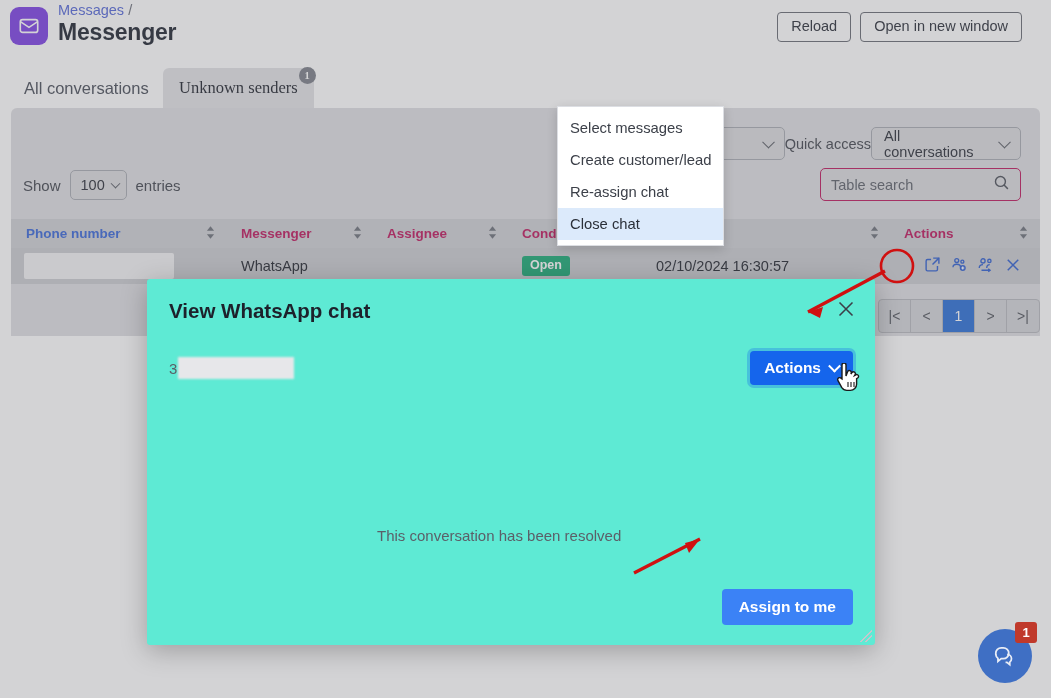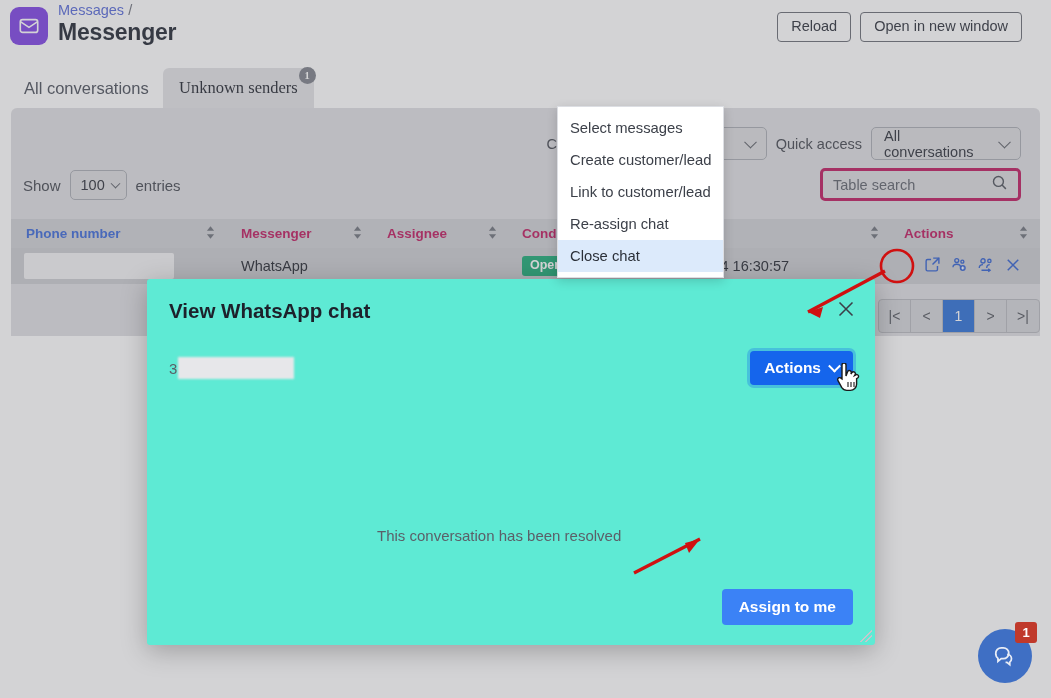--- a/index.html
+++ b/index.html
@@ -48,21 +48,21 @@
     background: #7b7f88; color: #fff; font-size: 10.5px; font-weight: bold;
     display: flex; align-items: center; justify-content: center;
     right: -2px; top: -1px;
   }
 
   
   .card {
     position: absolute; left: 11px; top: 108px; width: 1029px; height: 228px;
     background: #dfdfe2; border-radius: 6px 6px 0 0;
   }
-  .filters { position: absolute; right: 19px; top: 19px; display: flex; align-items: center; gap: 9px; }
+  .filters { position: absolute; right: 19px; top: 19px; display: flex; align-items: center; }
   .flabel { font-size: 14.5px; color: #42464f; }
   .select {
     position: relative; border: 1px solid #a8abb2; border-radius: 5px;
     background: #dcdcdf; height: 33px; display: flex; align-items: center;
     padding: 0 32px 0 12px; font-size: 14.5px; color: #2b2f38; cursor: pointer;
   }
   .select.w-cond { width: 150px; }
   .select.w-qa { width: 150px; }
   .chev {
     position: absolute; right: 11px; top: 50%; width: 9px; height: 9px;
@@ -70,21 +70,21 @@
     transform: translateY(-70%) rotate(45deg);
   }
 
   .showrow { position: absolute; left: 12px; top: 62px; display: flex; align-items: center; gap: 9px; }
   .showrow .txt { font-size: 15px; color: #42464f; }
   .select.small { height: 30px; width: 57px; padding: 0 20px 0 10px; font-size: 14.5px; }
   .select.small .chev { right: 7px; width: 7px; height: 7px; border-width: 1.4px; }
 
   .tsearch {
     position: absolute; right: 19px; top: 60px; width: 201px; height: 33px;
-    border: 3px solid #be185d; border-radius: 5px; background: #dcdcdf;
+    border: 1px solid #be185d; border-radius: 5px; background: #dcdcdf;
     display: flex; align-items: center; padding: 0 10px; cursor: text;
   }
   .tsearch .ph { font-size: 14.5px; color: #5e626b; flex: 1; }
 
   
   .thead {
     position: absolute; left: 11px; top: 219px; width: 1029px; height: 29px;
     background: #cfd0d4; display: flex; align-items: center;
   }
   .th { position: relative; font-size: 13.5px; font-weight: bold; color: #be185d; height: 29px; display: flex; align-items: center; cursor: pointer; }
@@ -390,21 +390,20 @@
 
 
     <div class="resolved">This conversation has been resolved</div>
     <button class="btn-assign">Assign to me</button>
     <div class="resizer"></div>
   </div>
 
   <div class="dropdown">
     <div class="dd-item">Select messages</div>
     <div class="dd-item">Create customer/lead</div>
-    <div class="dd-item">Link to customer/lead</div>
     <div class="dd-item">Re-assign chat</div>
     <div class="dd-item sel">Close chat</div>
   </div>
 
   <div class="cursor-hand">
     <svg width="30" height="34" viewBox="0 0 30 34">
       <path d="M6 2c0-1.1.9-2 2-2s2 .9 2 2v11l1.5-4c.3-1 1.4-1.6 2.4-1.3 1 .3 1.6 1.3 1.3 2.3l-.3 1 1-1.3c.6-.9 1.8-1.1 2.7-.5.8.6 1 1.7.5 2.5l-.4.7 1.1-.6c.9-.5 2-.2 2.5.7.5.9.2 2-.7 2.5l-1 .6v5.6c0 3.4-2.8 6.2-6.2 6.2h-3.6c-2 0-3.9-1-5-2.7L2 17.6c-.6-.9-.3-2.1.6-2.7.9-.6 2.1-.3 2.7.6L6 16V2z" fill="#ffffff" stroke="#1a1a1a" stroke-width="1.4"></path>
       <path d="M12 19v5M15 19v5M18 19v5" stroke="#1a1a1a" stroke-width="1.1"></path>
     </svg>
   </div>

